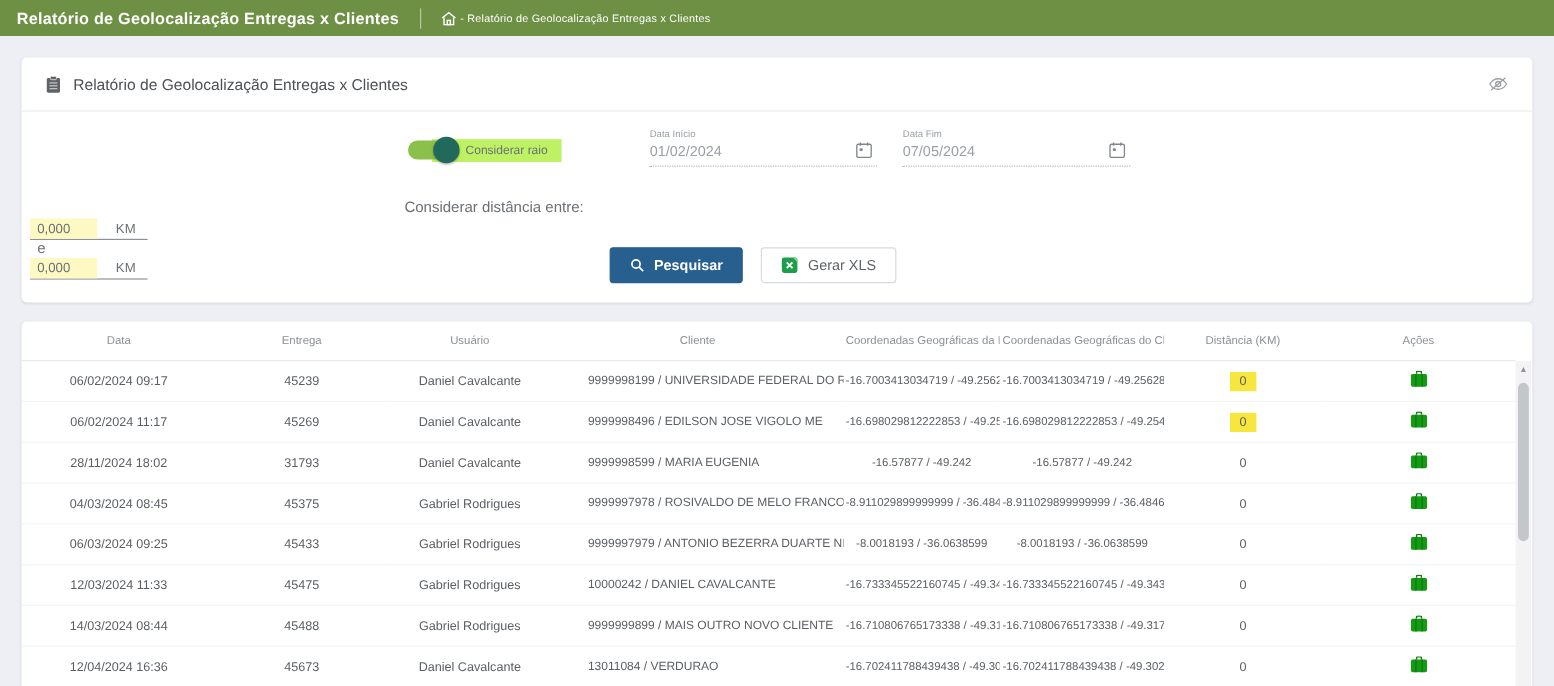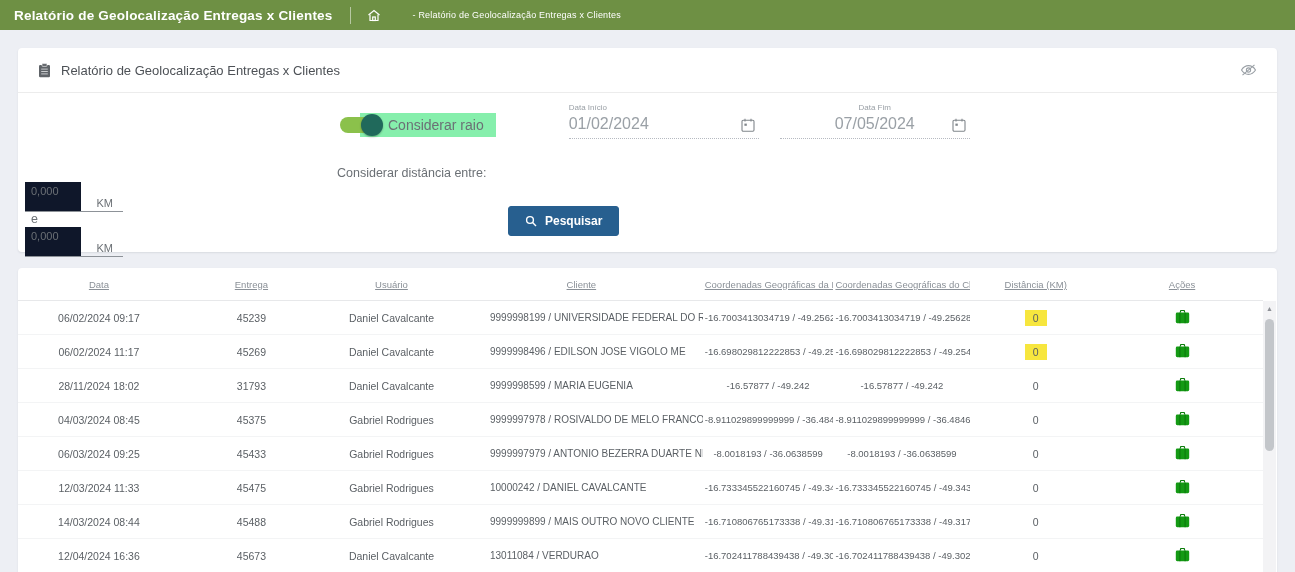--- a/index.html
+++ b/index.html
@@ -5,67 +5,67 @@
   html,body{margin:0;padding:0;}
   body{width:1295px;height:572px;overflow:hidden;background:#edeff4;
        font-family:"Liberation Sans",sans-serif;color:#5f6368;}
   .screen{position:relative;width:1295px;height:572px;}
 
   
   .topbar{height:30px;background:#6e9044;display:flex;align-items:center;color:#fff;}
   .topbar-title{font-size:13.5px;font-weight:bold;padding-left:14px;letter-spacing:.2px;}
   .topbar-divider{width:1px;height:17px;background:rgba(255,255,255,.5);margin:0 16px 0 17px;}
   .home-icon{display:flex;align-items:center;cursor:pointer;}
-  .breadcrumb{font-size:9px;margin-left:32px;letter-spacing:.2px;}
+  .breadcrumb{font-size:9px;margin-left:3px;letter-spacing:.2px;}
 
   
   .content{padding:18px 18px 0 18px;}
   .card{background:#fff;border-radius:4px;box-shadow:0 1px 2px rgba(40,50,60,.10);}
 
   
   .filter-card{margin-bottom:16px;}
   .card-header{height:44px;display:flex;align-items:center;padding:0 20px;border-bottom:1px solid #ececec;}
   .card-title{font-size:13px;color:#4d5156;margin-left:10px;}
   .eye-off{margin-left:auto;display:flex;align-items:center;cursor:pointer;}
 
   .filters{padding:8px 0 16px 0;}
   .frow1{display:flex;align-items:flex-end;height:38px;}
   .toggle-wrap{display:flex;align-items:center;margin-left:322px;position:relative;height:24px;align-self:center;margin-top:10px;}
   .toggle{width:40px;height:16px;border-radius:9px;background:#8bc14b;position:relative;z-index:2;cursor:pointer;}
   .toggle-knob{position:absolute;right:-3px;top:-3px;width:22px;height:22px;border-radius:50%;
                background:#20695b;box-shadow:0 1px 2px rgba(0,0,0,.3);}
-  .toggle-label{background:#86efac;color:#6b7075;font-size:14px;padding:4px 12px 4px 28px;margin-left:-20px;z-index:1;}
+  .toggle-label{background:#bef264;color:#6b7075;font-size:10px;padding:4px 12px 4px 28px;margin-left:-20px;z-index:1;}
 
   .date-field{width:190px;border-bottom:1px dotted #b6bac1;padding-bottom:5px;position:relative;cursor:pointer;}
   .date-field.first{margin-left:73px;}
-  .date-field.second{margin-left:21px;text-align:center;}
+  .date-field.second{margin-left:21px;}
   .date-label{font-size:8px;color:#9aa0a6;}
-  .date-value{font-size:16px;color:#9aa0a6;margin-top:3px;}
+  .date-value{font-size:12px;color:#9aa0a6;margin-top:3px;}
   .cal-icon{position:absolute;right:4px;bottom:6px;}
 
   .frow2{display:flex;align-items:flex-start;margin-top:27px;height:24px;flex-direction:column;}
   .dist-label{margin-left:319px;font-size:12.5px;color:#6b7075;padding-bottom:2px;}
   .dist-input{display:inline-flex;align-items:flex-end;border-bottom:1px solid #8d9298;margin-left:7px;cursor:text;}
-  .dist-value{background:#0f172a;font-size:11px;color:#6b7075;padding:3px 22px 14px 6px;}
+  .dist-value{background:#fef9c3;font-size:11px;color:#6b7075;padding:3px 22px 2px 6px;}
   .dist-unit{font-size:11px;color:#6b7075;padding:0 10px 2px 16px;}
   .dist-connector{font-size:12.5px;color:#6b7075;margin:0 6px 1px 13px;}
 
   .frow3{display:flex;align-items:center;margin-top:16px;height:30px;}
   .btn{height:30px;border-radius:3px;font-size:12px;display:inline-flex;align-items:center;gap:8px;
        padding:0 16px;cursor:pointer;font-family:"Liberation Sans",sans-serif;box-sizing:border-box;}
   .btn-primary{background:#275f8f;border:1px solid #275f8f;color:#fff;font-weight:bold;margin-left:490px;}
   .btn-outline{background:#fff;border:1px solid #d7dade;color:#5f6368;margin-left:15px;}
 
   
   .table-card{position:relative;height:340px;overflow:hidden;}
   table{border-collapse:collapse;table-layout:fixed;width:calc(100% - 14px);}
   col.c1{width:13%;} col.c2{width:11.5%;} col.c3{width:11%;} col.c4{width:19.5%;}
   col.c5{width:10.5%;} col.c6{width:11%;} col.c7{width:10.5%;} col.c8{width:13%;}
   thead th{height:32px;font-weight:normal;font-size:9.5px;color:#8a9097;text-align:center;
-           white-space:nowrap;overflow:hidden;border-bottom:1px solid #e7e8ea;padding:0 2px;text-decoration:underline;}
+           white-space:nowrap;overflow:hidden;border-bottom:1px solid #e7e8ea;padding:0 2px;}
   tbody td{height:33px;font-size:10.5px;color:#5a5f64;text-align:center;white-space:nowrap;
            overflow:hidden;border-bottom:1px solid #f3f4f5;padding:0 2px;}
   td.cliente{text-align:left;padding-left:30px;font-size:10px;}
   td.coord{font-size:9.5px;}
   .dist{display:inline-block;padding:2px 8px;}
   .dist.hl{background:#f7e63e;}
   .action-btn{display:inline-flex;cursor:pointer;}
 
   
   .scrollbar{position:absolute;top:33px;right:1px;bottom:0;width:13px;background:#f3f3f5;}
@@ -171,20 +171,31 @@
             <span>
               <svg width="12" height="12" viewBox="0 0 12 12" fill="none" stroke="#ffffff" stroke-width="1.4">
                 <circle cx="5" cy="5" r="3.4"></circle>
                   <line x1="7.6" y1="7.6" x2="11" y2="11"></line>
               </svg>
             </span>
             <span>Pesquisar</span>
           </button>
 
 
+          <button class="btn btn-outline">
+            <span>
+              <svg width="14" height="14" viewBox="0 0 14 14">
+                <rect x="0.5" y="0.5" width="13" height="13" rx="2" fill="#1e9e4a"></rect>
+                <path d="M9.5 0.5 H11.5 A2 2 0 0 1 13.5 2.5 V4.5 Z" fill="#7fce9d"></path>
+                <line x1="4.6" y1="4.6" x2="9.4" y2="9.4" stroke="#ffffff" stroke-width="1.5"></line>
+                <line x1="9.4" y1="4.6" x2="4.6" y2="9.4" stroke="#ffffff" stroke-width="1.5"></line>
+              </svg>
+            </span>
+            <span>Gerar XLS</span>
+          </button>
         </div>
       </div>
     </div>
 
     <div class="card table-card">
       <table>
         <colgroup>
           <col class="c1">
             <col class="c2">
             <col class="c3">

